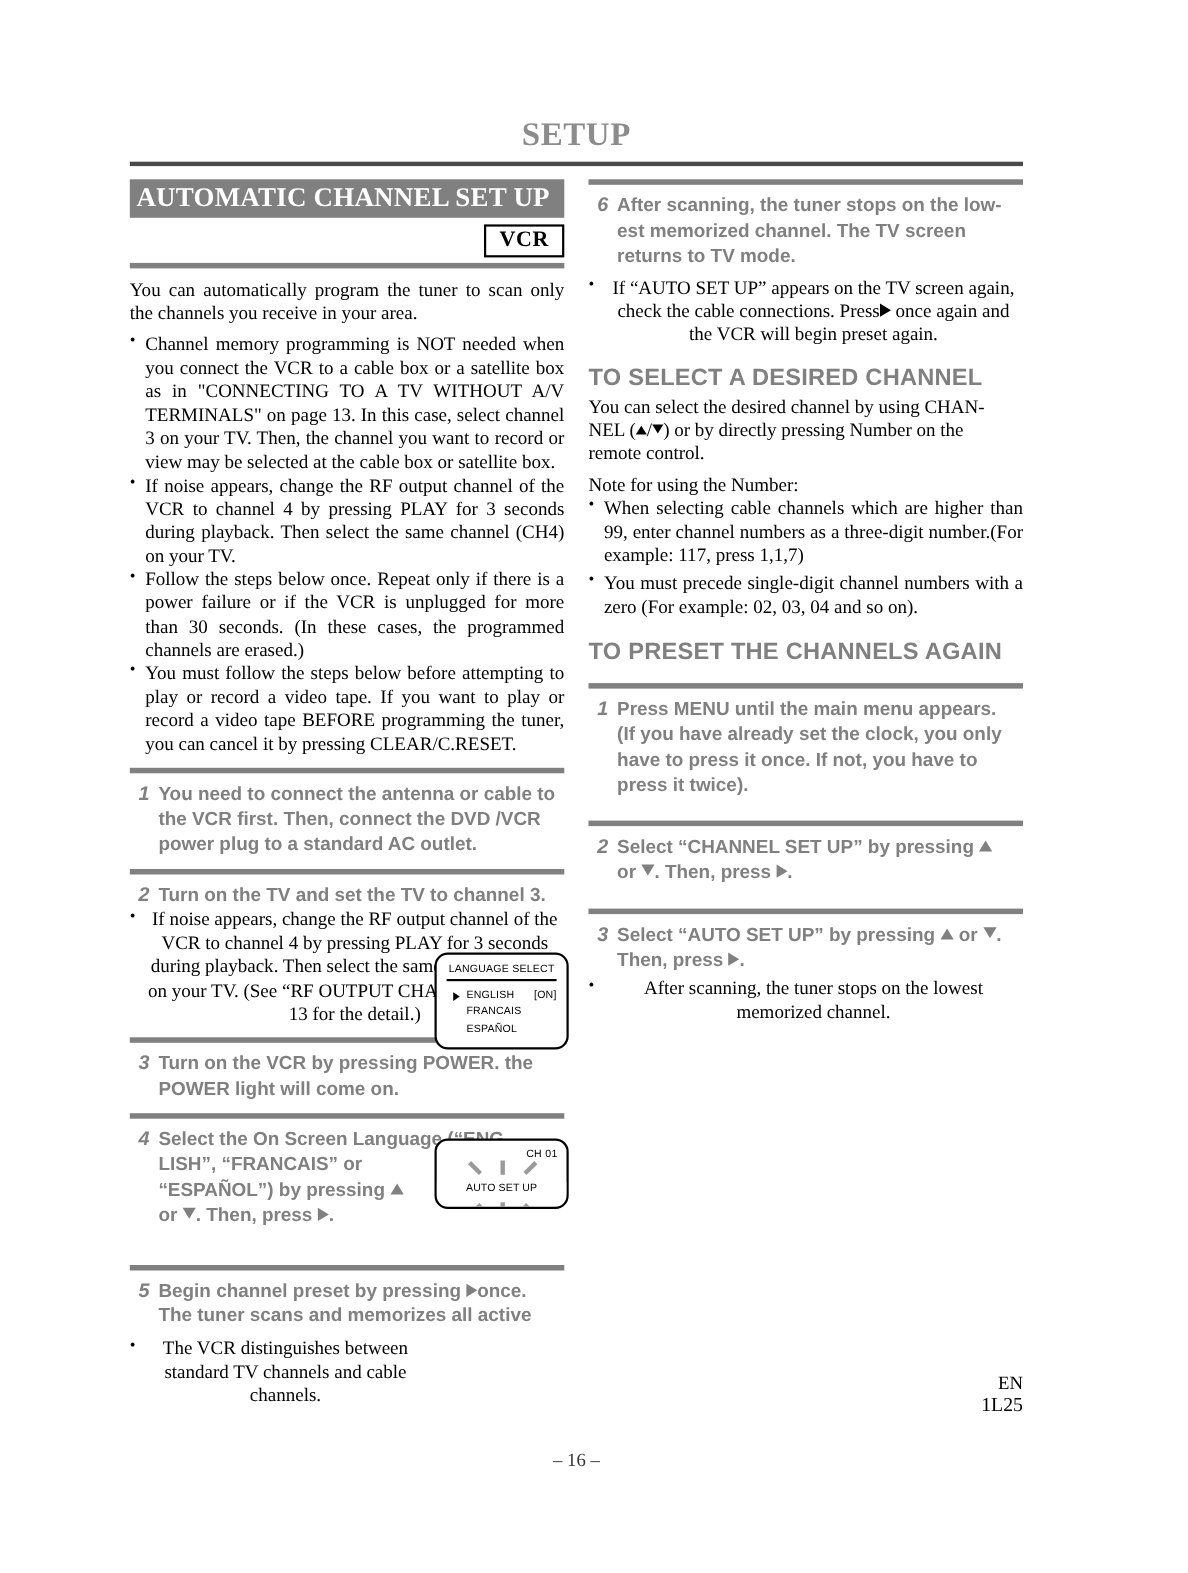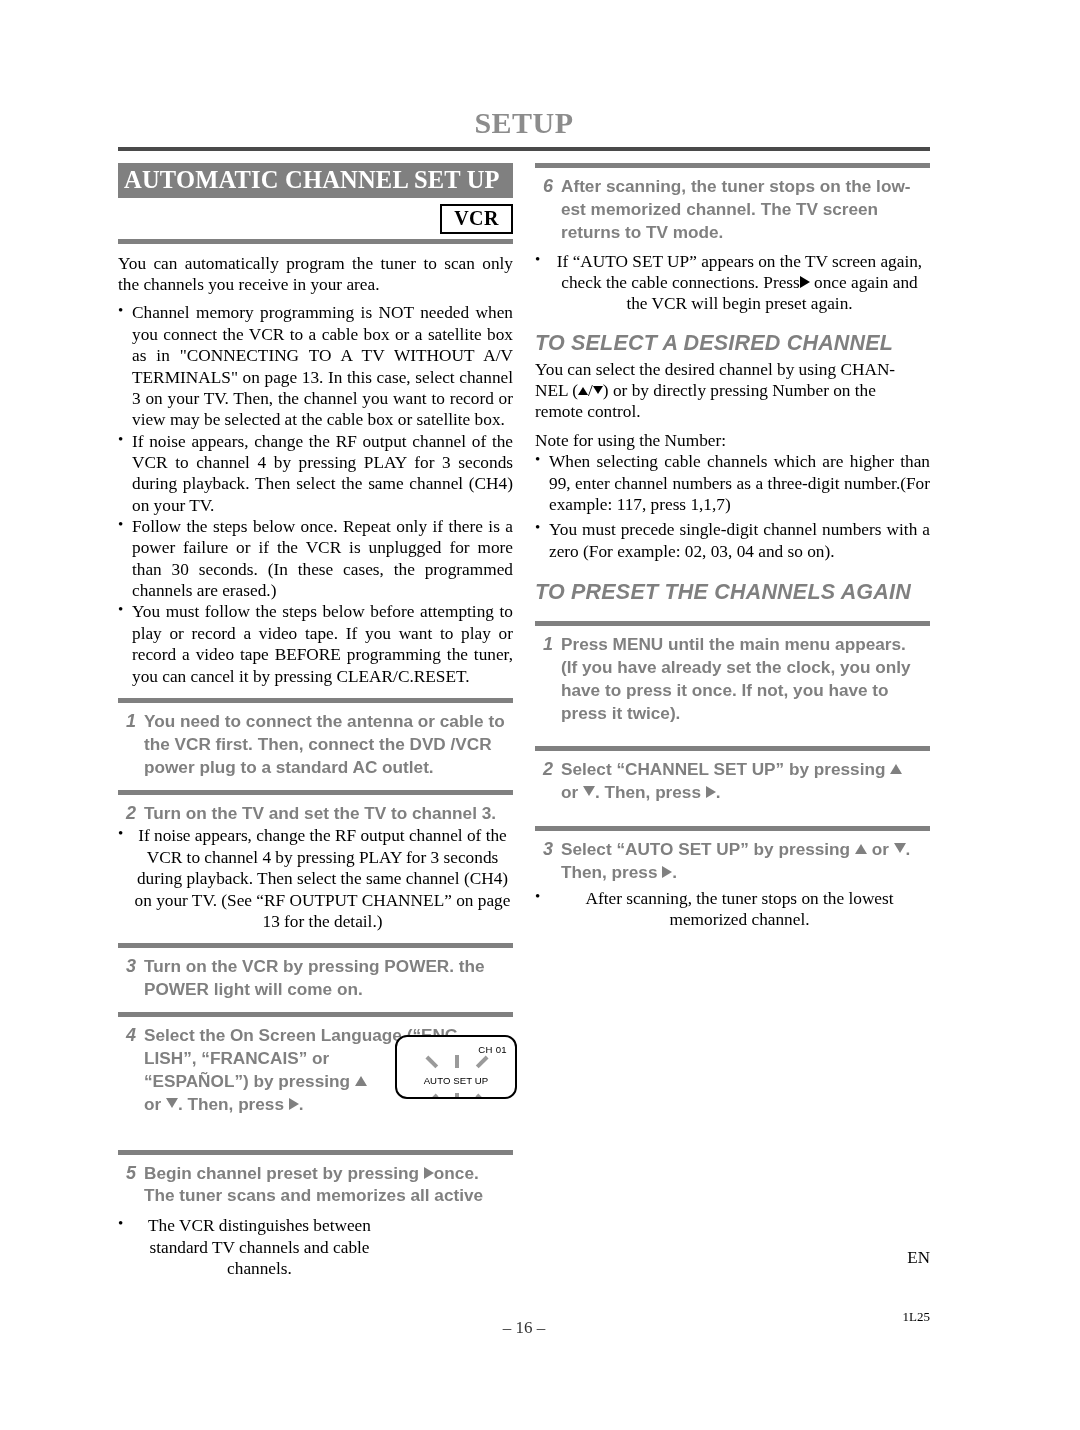--- a/index.html
+++ b/index.html
@@ -198,21 +198,20 @@
     border-top: 6px solid transparent;
     border-bottom: 6px solid transparent;
     border-left: 10px solid #000;
     vertical-align: 0px;
   }
 
   
   .subhead {
     font-family: "Liberation Sans", sans-serif;
     font-weight: bold;
-    font-style: italic;
     font-size: 21.5px;
     color: #808080;
     letter-spacing: 0.2px;
     margin-top: 16px;
     margin-bottom: 3px;
     white-space: nowrap;
   }
 
   
   .osd {
@@ -312,21 +311,21 @@
   }
   .footer-right {
     position: absolute;
     right: 0;
     top: 1248px;
     text-align: right;
     font-family: Liberation Serif, serif;
     line-height: 1.12;
   }
   .footer-en { font-size: 17px; }
-  .footer-code { font-size: 13px; margin-top: 43px; }
+  .footer-code { font-size: 18px; }
 </style>
 </head>
 <body>
 
 <div class="page">
 
   <div class="running-head">SETUP</div>
   <div class="head-rule"></div>
 
   <div class="col col-left">
@@ -466,20 +465,39 @@
           <span class="ln">Select “AUTO SET UP” by pressing <span class="tri tri-up"></span> or <span class="tri tri-dn"></span>.</span>
           <span class="ln">Then, press <span class="tri tri-rt"></span>.</span>
         </div>
       </div>
     </div>
 
     <div class="blt nojust" style="margin-top:4px">After scanning, the tuner stops on the lowest memorized channel.</div>
 
   </div>
 
+  <div class="osd osd-lang">
+    <div class="osd-title">LANGUAGE SELECT</div>
+    <div class="osd-divider"></div>
+    <div class="osd-rows">
+      <div class="osd-row">
+        <span class="osd-cursor"></span>
+        <span>ENGLISH</span>
+        <span>[ON]</span>
+      </div>
+      <div class="osd-row">
+        <span>FRANCAIS</span>
+        <span></span>
+      </div>
+      <div class="osd-row">
+        <span>ESPAÑOL</span>
+        <span></span>
+      </div>
+    </div>
+  </div>
 
   <div class="osd osd-auto">
     <div class="osd-ch">CH 01</div>
 
     <div class="spark" style="left:58px; top:18px; width:3.5px; height:13px;"></div>
     <div class="spark" style="left:58px; top:56px; width:3.5px; height:13px;"></div>
     <div class="spark" style="left:12px; top:42px; width:14px; height:3.5px;"></div>
     <div class="spark" style="left:93px; top:42px; width:14px; height:3.5px;"></div>
     <div class="spark" style="left:28px; top:23px; width:14px; height:3.5px; transform:rotate(45deg);"></div>
     <div class="spark" style="left:78px; top:23px; width:14px; height:3.5px; transform:rotate(-45deg);"></div>

